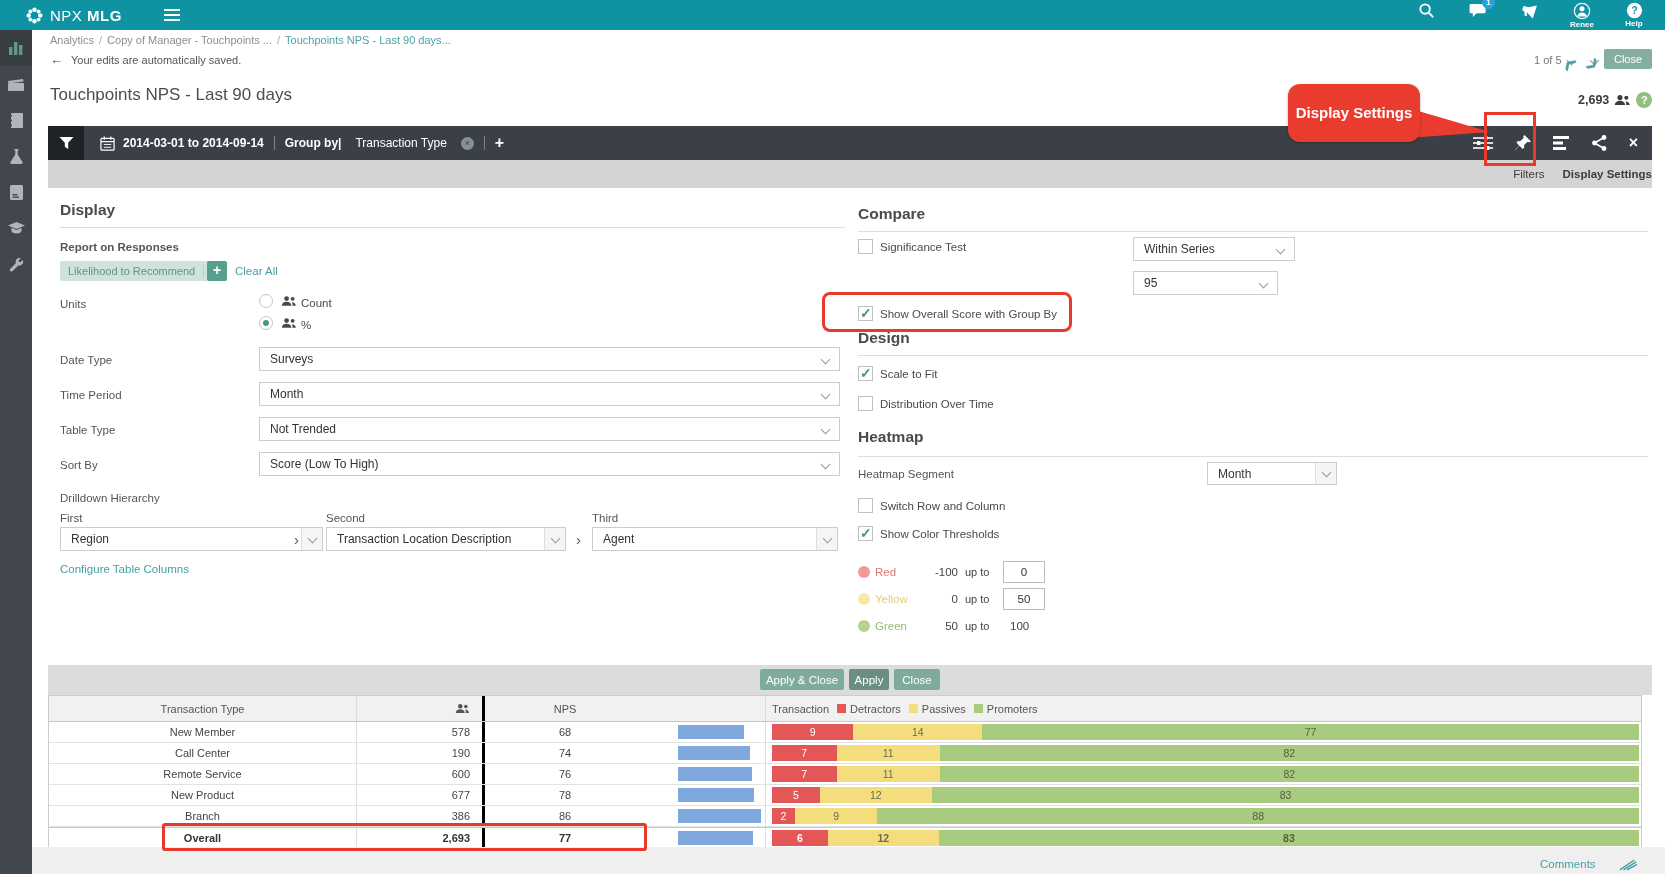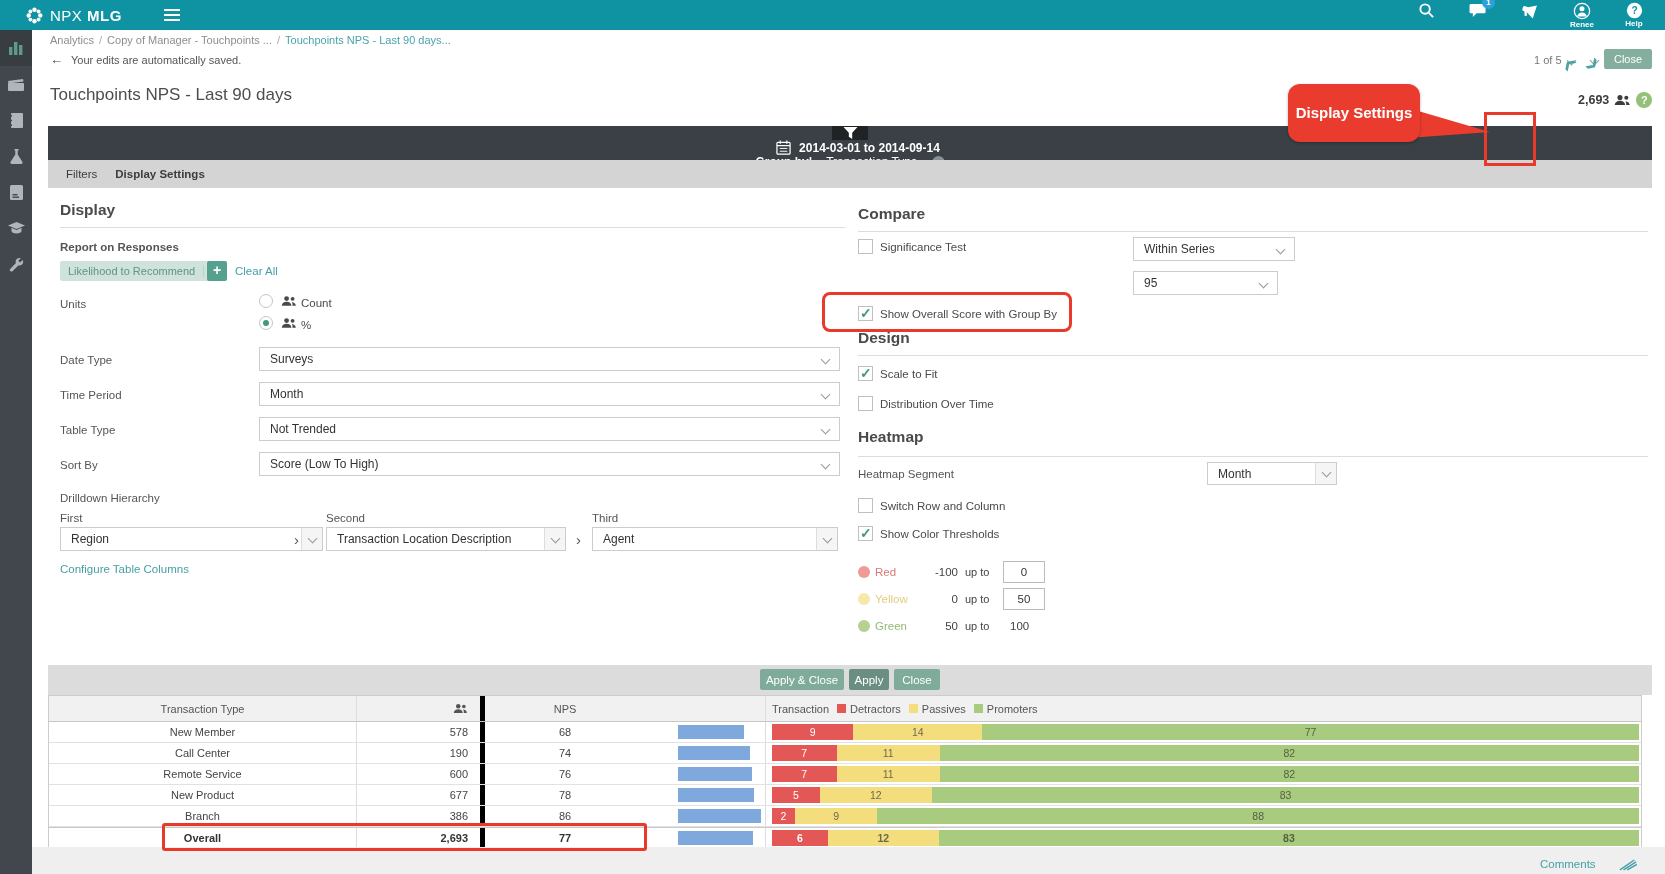--- a/index.html
+++ b/index.html
@@ -34,34 +34,34 @@
 #autosave .arrow { font-size:13px; color:#444; }
 #pager { position:absolute; left:1534px; top:54px; font-size:11px; color:#777; display:flex; align-items:center; gap:6px; }
 #pager .chev { color:#4aa3a9; font-size:12px; font-weight:bold; cursor:pointer; }
 #close-report-btn { position:absolute; left:1604px; top:49px; width:48px; height:20px; background:#84ae9d; color:#fff; font-size:11px; border:none; border-radius:2px; cursor:pointer; }
 #page-title { position:absolute; left:50px; top:85px; font-size:17px; color:#4d4d4d; font-weight:normal; }
 #count-group { position:absolute; left:1578px; top:92px; display:flex; align-items:center; gap:5px; }
 #count-group .cnt { font-size:12.5px; font-weight:bold; color:#3c3c3c; }
 #help-bubble { width:16px; height:16px; background:#93c17c; border-radius:50%; color:#fff; font-size:11px; font-weight:bold; text-align:center; line-height:16px; cursor:pointer; }
 
 
-#toolbar { position:absolute; left:48px; top:126px; width:1604px; height:34px; background:#3a4046; display:flex; align-items:center; color:#fff;flex-direction:column; }
+#toolbar { position:absolute; left:48px; top:126px; width:1604px; height:34px; background:#3a4046; display:flex; align-items:center; color:#fff; }
 #funnel-block { width:36px; height:34px; background:#1f2326; display:flex; align-items:center; justify-content:center; }
 #tb-date { display:flex; align-items:center; gap:8px; margin-left:16px; font-size:12px; font-weight:bold; }
 .tb-sep { width:1px; height:14px; background:#7c828a; margin:0 10px; }
 #tb-group { display:flex; align-items:center; gap:14px; font-size:12px; }
 #tb-group .gb-label { font-weight:bold; }
 .remove-circ { width:13px; height:13px; border-radius:50%; background:#8a9097; color:#3a4046; font-size:9px; line-height:13px; text-align:center; cursor:pointer; }
 #tb-add { font-size:16px; font-weight:bold; cursor:pointer; }
 #tb-right { margin-left:auto; margin-right:14px; display:flex; align-items:center; gap:22px; }
 #tb-right .tbicon { cursor:pointer; display:flex; }
 #tb-x { font-size:16px; font-weight:bold; cursor:pointer; }
 
 
-#tabbar { position:absolute; left:48px; top:160px; width:1604px; height:28px; background:#d4d4d4; display:flex; align-items:center; }
+#tabbar { position:absolute; left:48px; top:160px; width:1604px; height:28px; background:#d4d4d4; display:flex; align-items:center;justify-content:flex-end; }
 .tab { font-size:11.5px; color:#3c3c3c; margin-left:18px; cursor:pointer; }
 .tab.active { font-weight:bold; }
 
 
 #panel { position:absolute; left:48px; top:188px; width:1604px; height:477px; background:#fff; }
 .sec-h { position:absolute; font-size:15.5px; color:#4a4a4a; }
 .sec-line { position:absolute; height:1px; background:#ddd; }
 .flabel { position:absolute; font-size:11.5px; color:#555; }
 .tlink { position:absolute; font-size:11.5px; color:#45a0a6; cursor:pointer; }
 
@@ -104,21 +104,21 @@
 #btn-apply { left:801px; width:40px; background:#6b8e83; }
 #btn-close { left:846px; width:46px; background:#7fab9b; }
 
 
 #nps-table { position:absolute; left:48px; top:695px; width:1594px; border:1px solid #ccc; background:#fff; }
 #thead { display:flex; height:26px; background:#f1f1f1; border-bottom:1px solid #c6c6c6; align-items:center; font-size:11px; color:#555; }
 .trow { display:flex; height:21px; border-bottom:1px solid #e2e2e2; align-items:center; font-size:11px; color:#444; background:#fff; }
 .trow:last-child { border-bottom:none; }
 .trow.bold { font-weight:bold; color:#333; border-top:1px solid #c9c9c9; }
 .c1 { width:308px; text-align:center; border-right:1px solid #ddd; align-self:stretch; display:flex; align-items:center; justify-content:center; }
-.c2 { width:128px; text-align:right; padding-right:12px; border-right:5px solid #000000; align-self:stretch; display:flex; align-items:center; justify-content:flex-end; }
+.c2 { width:128px; text-align:right; padding-right:12px; border-right:3px solid #000000; align-self:stretch; display:flex; align-items:center; justify-content:flex-end; }
 .c3 { width:160px; display:flex; align-items:center; justify-content:center; align-self:stretch; }
 .c3b { width:121px; align-self:stretch; display:flex; align-items:center; border-right:1px solid #ddd; }
 .npsbar { height:14px; background:#7fa8dc; margin-left:33px; }
 .c4 { flex:1; align-self:stretch; display:flex; align-items:center; padding:0 2px 0 6px; }
 .dist { display:flex; width:100%; height:16px; }
 .seg { display:flex; align-items:center; justify-content:center; font-size:10.5px; overflow:hidden; }
 .seg.s-red { background:#e35757; color:#fff; }
 .seg.s-yellow { background:#f4dd7c; color:#6b6b50; }
 .seg.s-green { background:#a9cb80; color:#55603f; }
 

